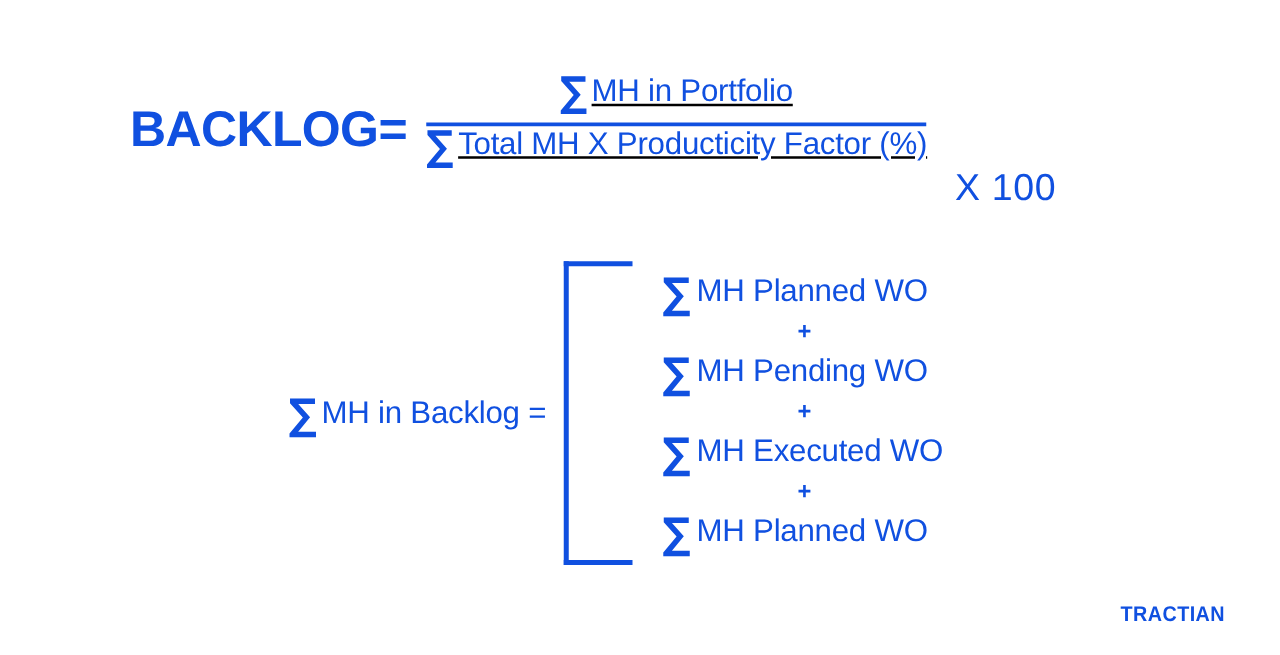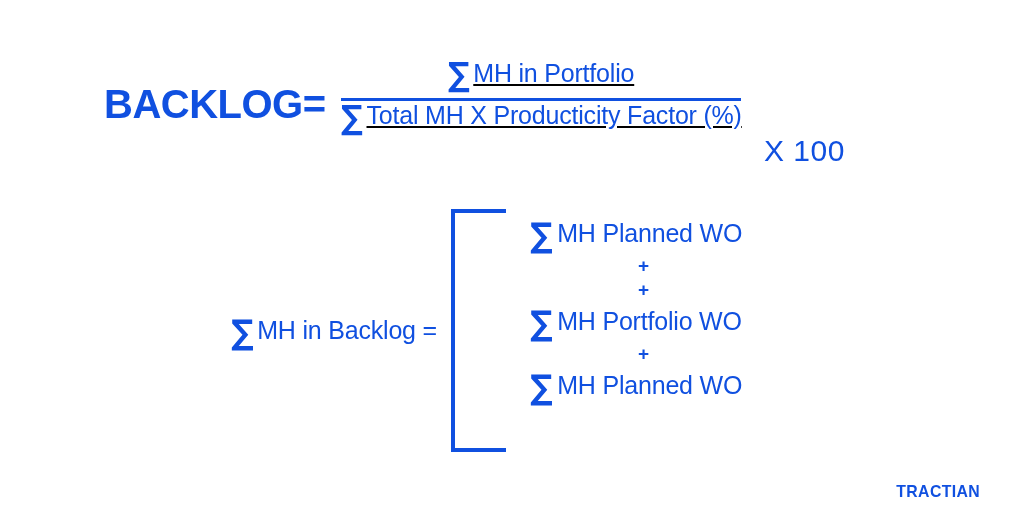--- a/index.html
+++ b/index.html
@@ -196,25 +196,28 @@
     <div id="bracket"></div>
 
     <div id="terms-list">
 
       <div class="term">
         <span class="sigma">∑</span><span>MH Planned WO</span>
       </div>
 
       <div class="plus">+</div>
 
+      <div class="term">
+        <span class="sigma">∑</span><span>MH Pending WO</span>
+      </div>
 
       <div class="plus">+</div>
 
       <div class="term">
-        <span class="sigma">∑</span><span>MH Portfolio WO</span>
+        <span class="sigma">∑</span><span>MH Executed WO</span>
       </div>
 
       <div class="plus">+</div>
 
       <div class="term">
         <span class="sigma">∑</span><span>MH Planned WO</span>
       </div>
 
     </div>
   </div>

